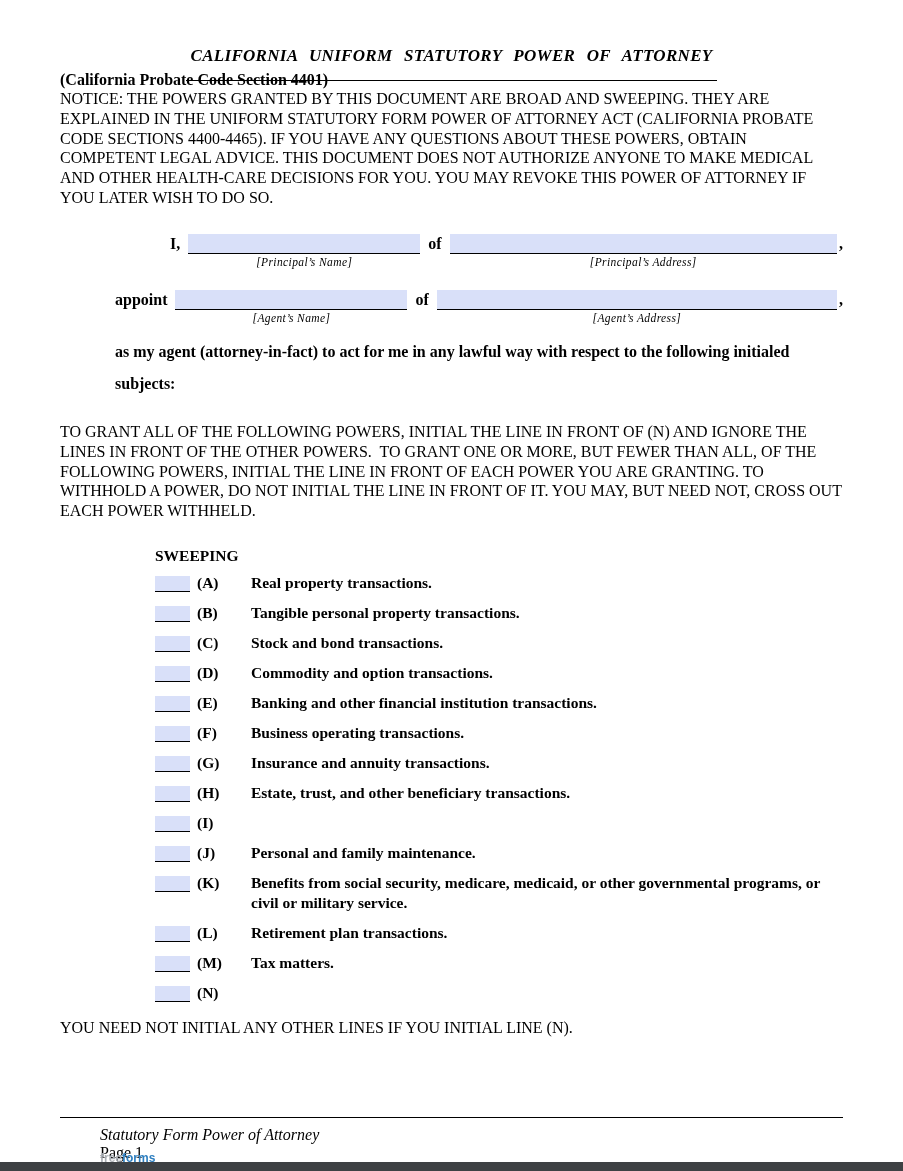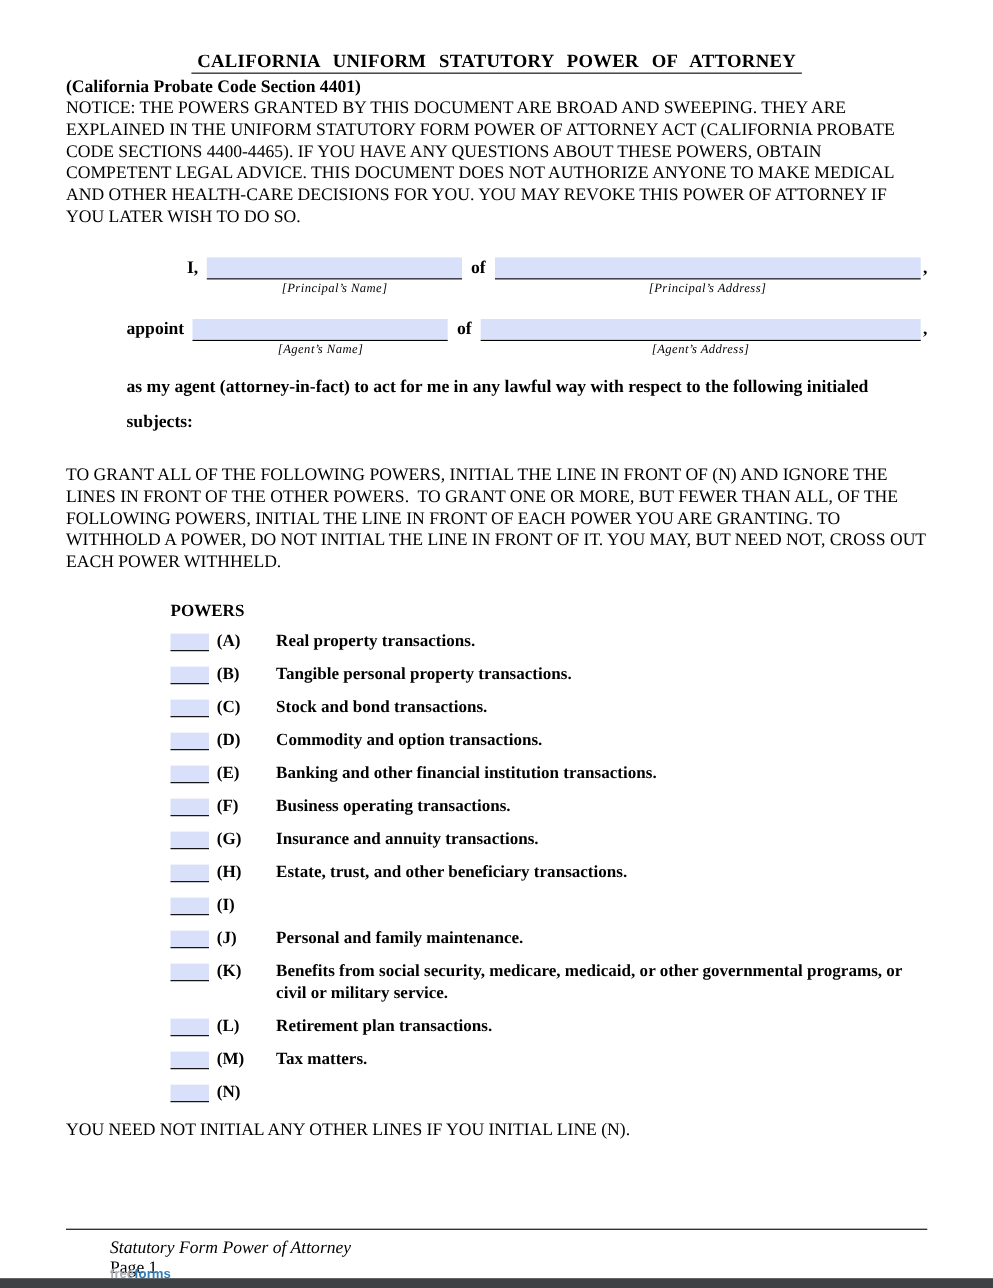--- a/index.html
+++ b/index.html
@@ -6,21 +6,21 @@
   html,body { background:#ffffff; }
   .page {
     width:903px; height:1171px; position:relative; margin:0 auto;
     background:#ffffff; color:#000;
     font-family:"Liberation Serif", serif;
     overflow:hidden;
   }
   .content { padding:46px 60px 0 60px; }
 
   .title { text-align:center; font-size:17px; font-weight:bold; word-spacing:7px; letter-spacing:0.3px; }
-  .title-inner { border-bottom:1.6px solid #000; padding:0 5px 1px 5px; }
+  .title-inner { border-bottom:1.6px solid #000; padding:0 5px 15px 5px;font-style:italic; }
   .subtitle { text-align:left; font-size:16px; font-weight:bold; margin-top:5px; }
 
   .para { font-size:16px; line-height:1.24; white-space:pre-wrap; }
   .notice { }
   .instructions { margin-top:22px; }
 
   .form-section { margin-top:26px; }
   .form-line { display:flex; align-items:flex-start; }
   .form-line .txt { font-weight:bold; font-size:16px; line-height:20px; white-space:nowrap; }
   .line1 { margin-left:110px; }
@@ -97,21 +97,21 @@
           <span class="flabel">[Agent’s Address]</span>
         </span>
         <span class="txt">,</span>
       </div>
 
       <div class="statement">as my agent (attorney-in-fact) to act for me in any lawful way with respect to the following initialed subjects:</div>
     </div>
 
     <div class="para instructions">TO GRANT ALL OF THE FOLLOWING POWERS, INITIAL THE LINE IN FRONT OF (N) AND IGNORE THE LINES IN FRONT OF THE OTHER POWERS.  TO GRANT ONE OR MORE, BUT FEWER THAN ALL, OF THE FOLLOWING POWERS, INITIAL THE LINE IN FRONT OF EACH POWER YOU ARE GRANTING. TO WITHHOLD A POWER, DO NOT INITIAL THE LINE IN FRONT OF IT. YOU MAY, BUT NEED NOT, CROSS OUT EACH POWER WITHHELD.</div>
 
-    <div class="initial-header">POWERS</div>
+    <div class="initial-header">SWEEPING</div>
 
     <div class="powers">
         <div class="power-row">
         <span class="init-field" style="background: rgb(217, 224, 249);"></span>
         <span class="p-letter">(A)</span>
         <span class="p-text">Real property transactions.</span>
       </div>
         <div class="power-row">
         <span class="init-field" style="background: rgb(217, 224, 249);"></span>
         <span class="p-letter">(B)</span>

